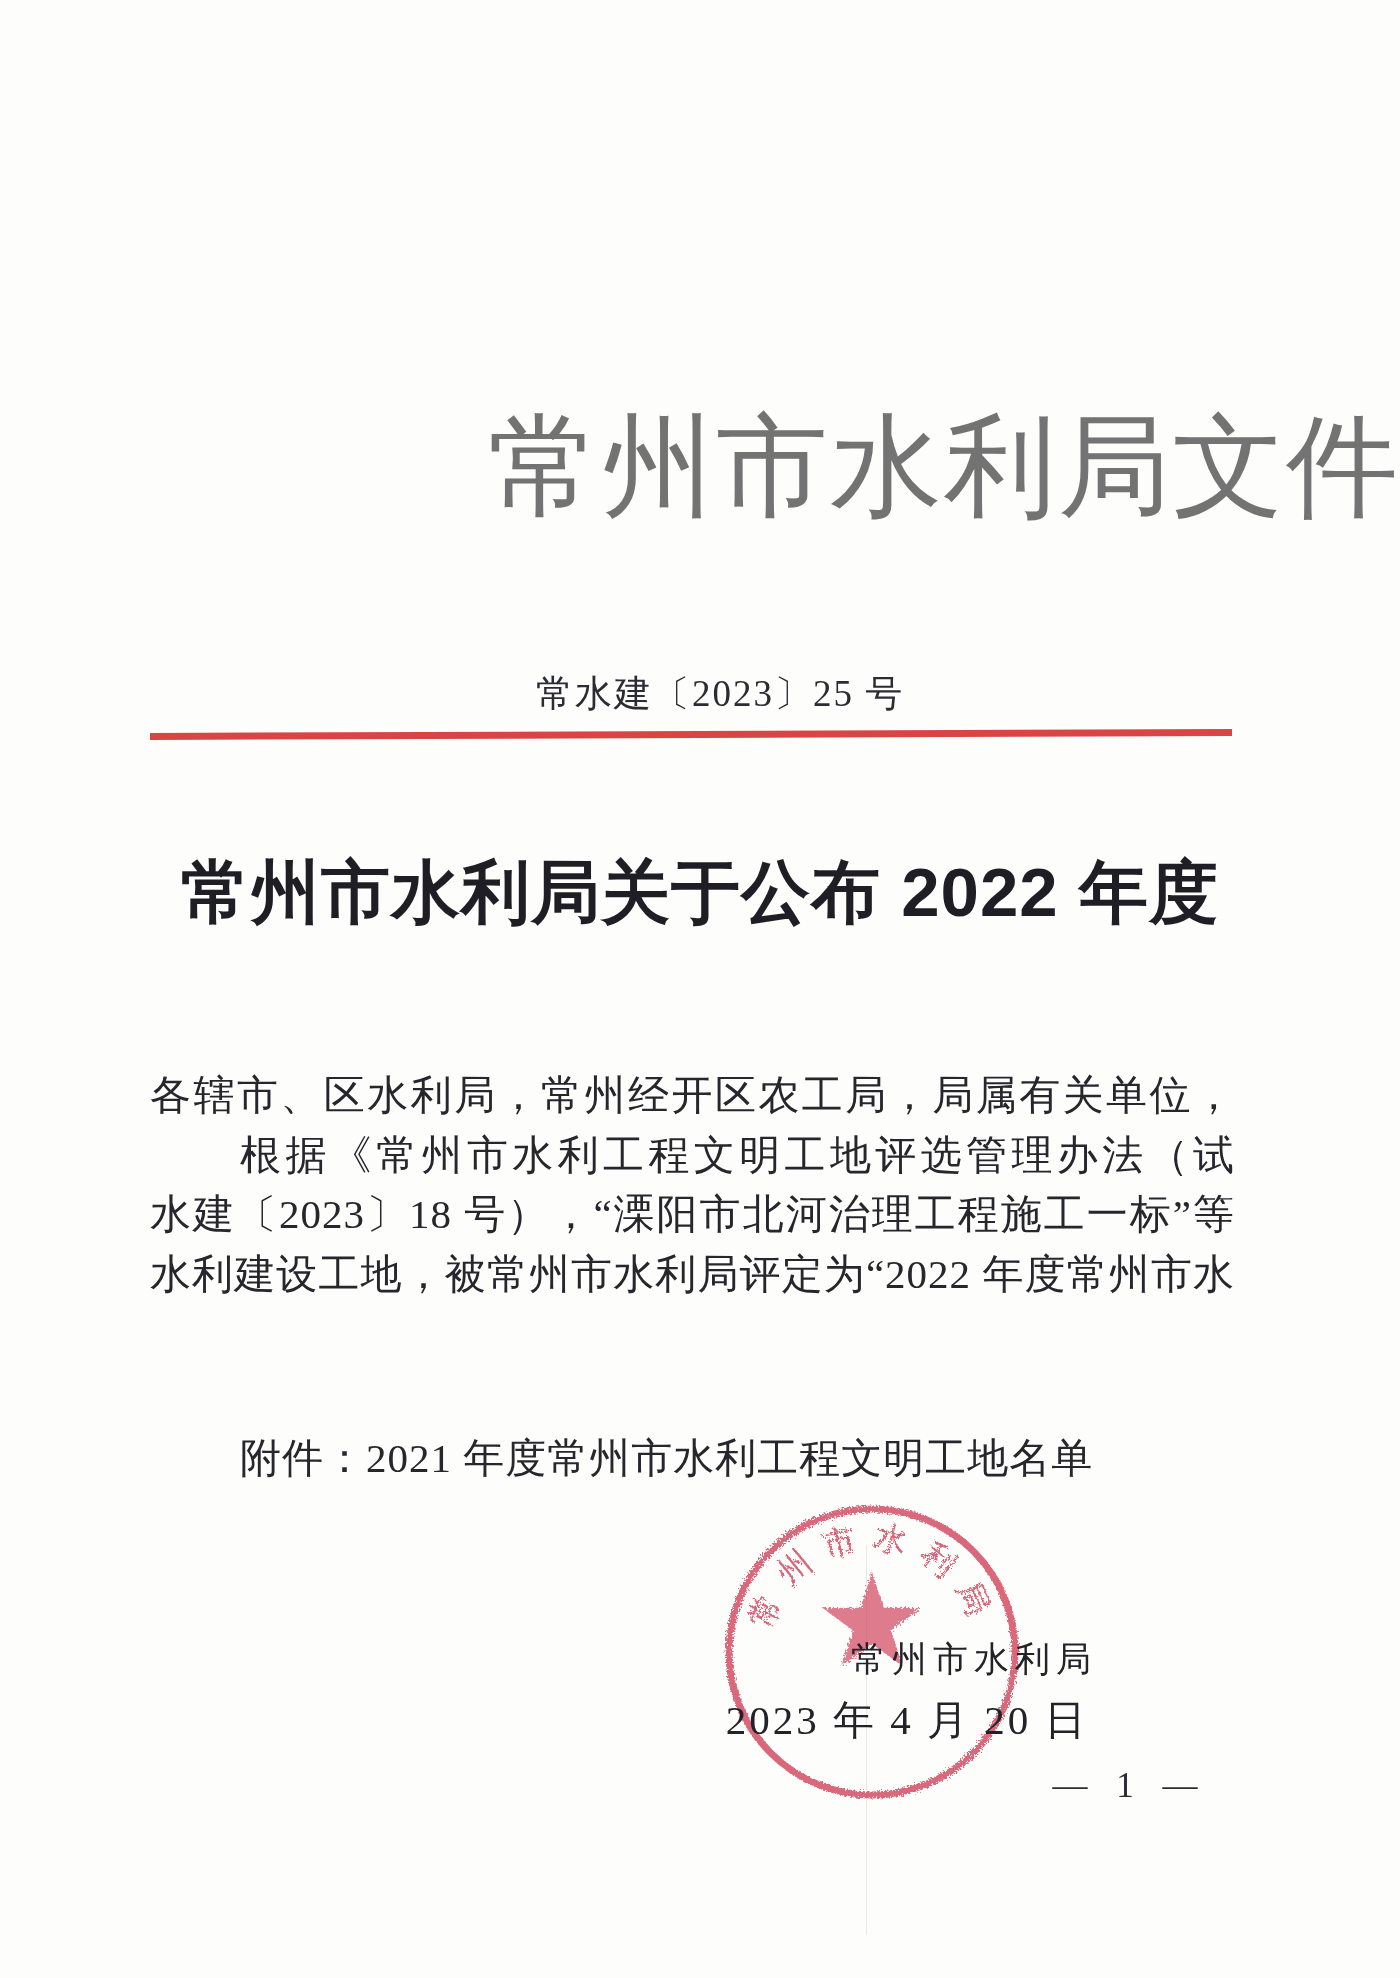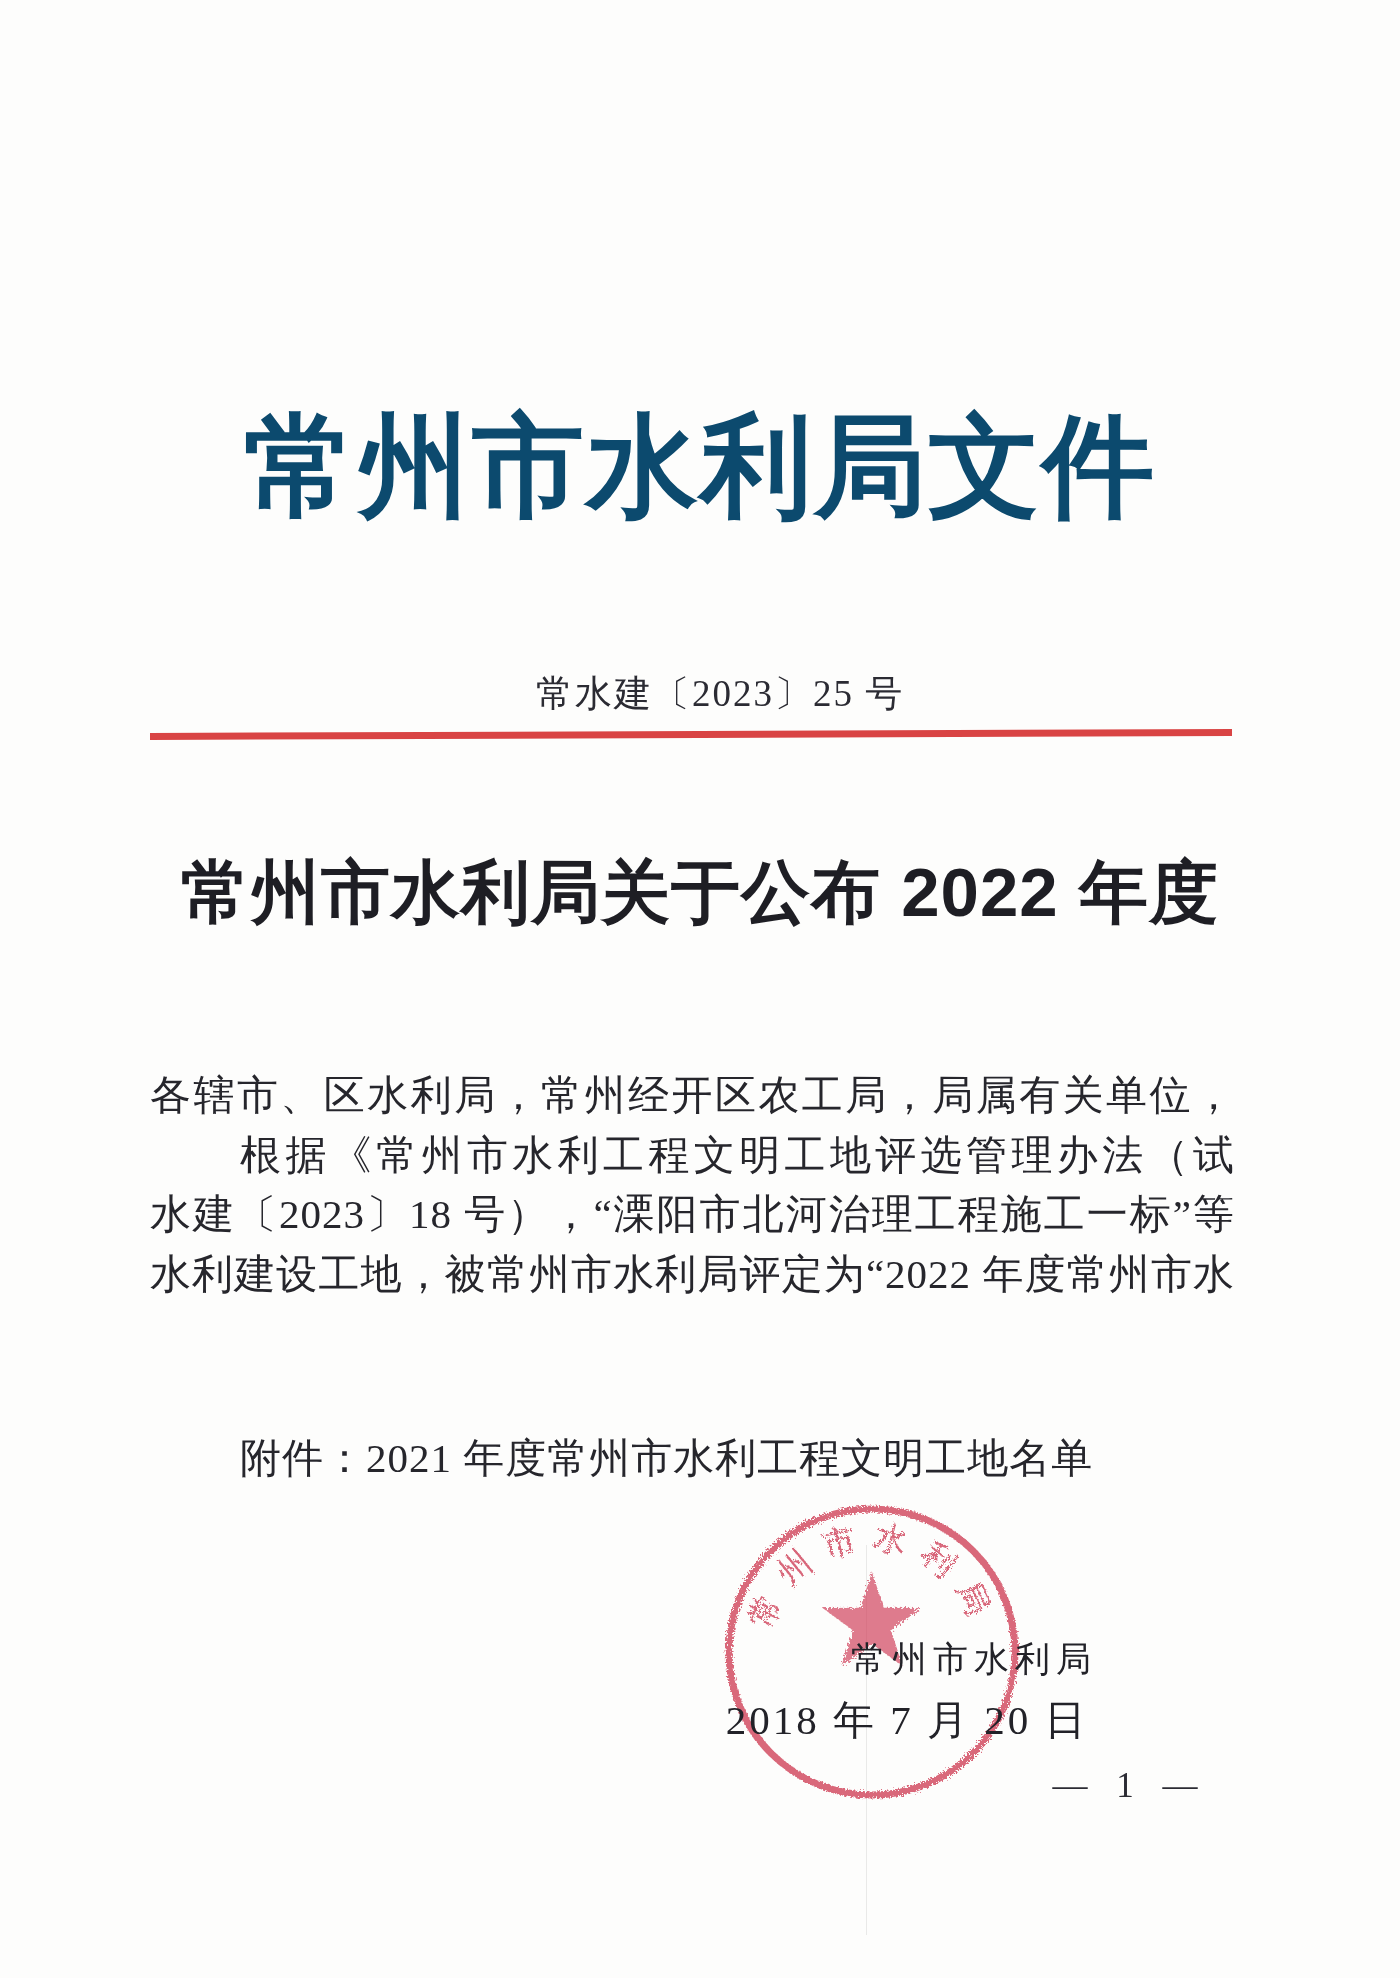--- a/index.html
+++ b/index.html
@@ -13,27 +13,27 @@
     font-family: "Liberation Serif", serif;
     color: #26262c;
   }
 
   
   .letterhead {
     position: absolute;
     top: 392px;
     left: 0;
     width: 100%;
-    text-align: center;
+    text-align: right;
     font-family: "Liberation Serif", serif;
-    font-weight: bold;
+    font-weight: normal;
     font-size: 112px;
     line-height: 150px;
     letter-spacing: 2px;
-    color: #0c4a6e;
+    color: #737373;
     white-space: nowrap;
   }
 
   
   .doc-number {
     position: absolute;
     top: 668px;
     left: 0;
     width: 100%;
     text-align: center;
@@ -207,17 +207,17 @@
       <circle cx="154" cy="154" r="143" fill="none" stroke="#cf4058" stroke-width="7" opacity="0.9"></circle>
       <path d="M154,74 L165.76,109.82 L203.45,109.93 L173.02,132.18 L184.56,168.07 L154,146 L123.44,168.07 L134.98,132.18 L104.55,109.93 L142.24,109.82 Z" fill="#cf4058" opacity="0.78"></path>
       <text font-family="Liberation Serif, serif" font-size="33" fill="#cf4058" opacity="0.9" letter-spacing="14">
         <textPath href="#sealArc" startOffset="50%" text-anchor="middle">常州市水利局</textPath>
       </text>
     </g>
   </svg>
 
   <div class="sig-org">常州市水利局</div>
 
-  <div class="sig-date">2018 年 7 月 20 日</div>
+  <div class="sig-date">2023 年 4 月 20 日</div>
 
   <div class="page-number">— 1 —</div>
 
 </div>
 
 </body></html>

